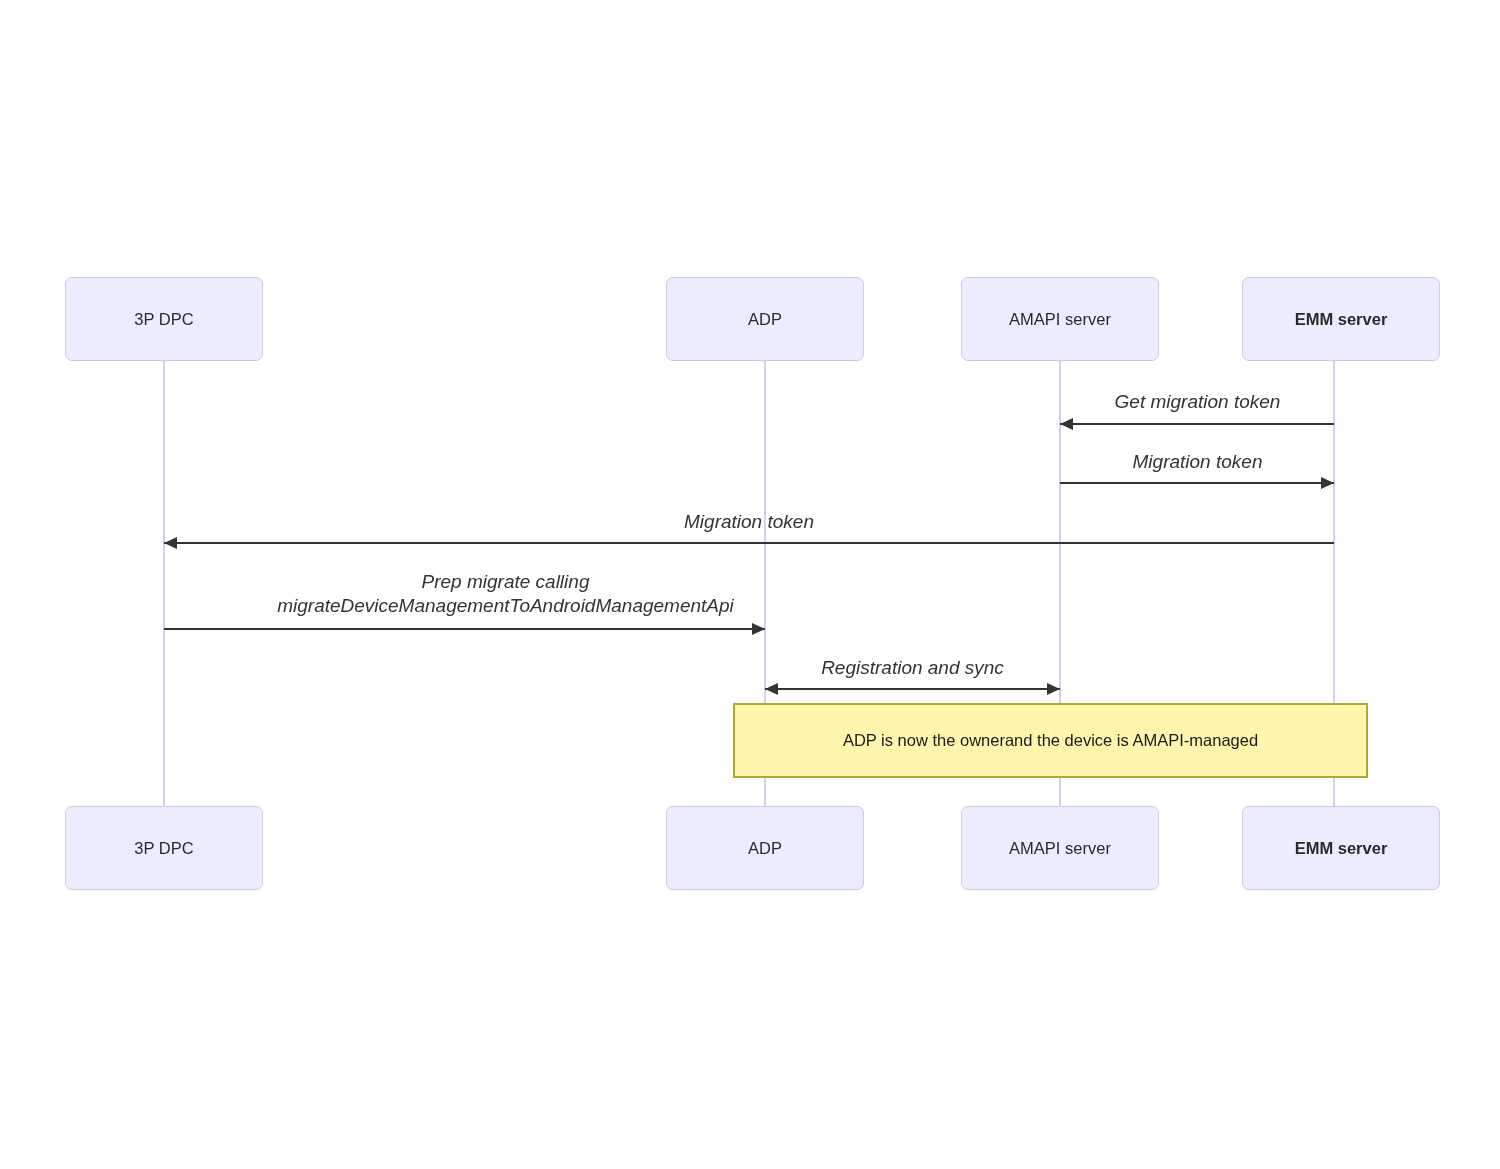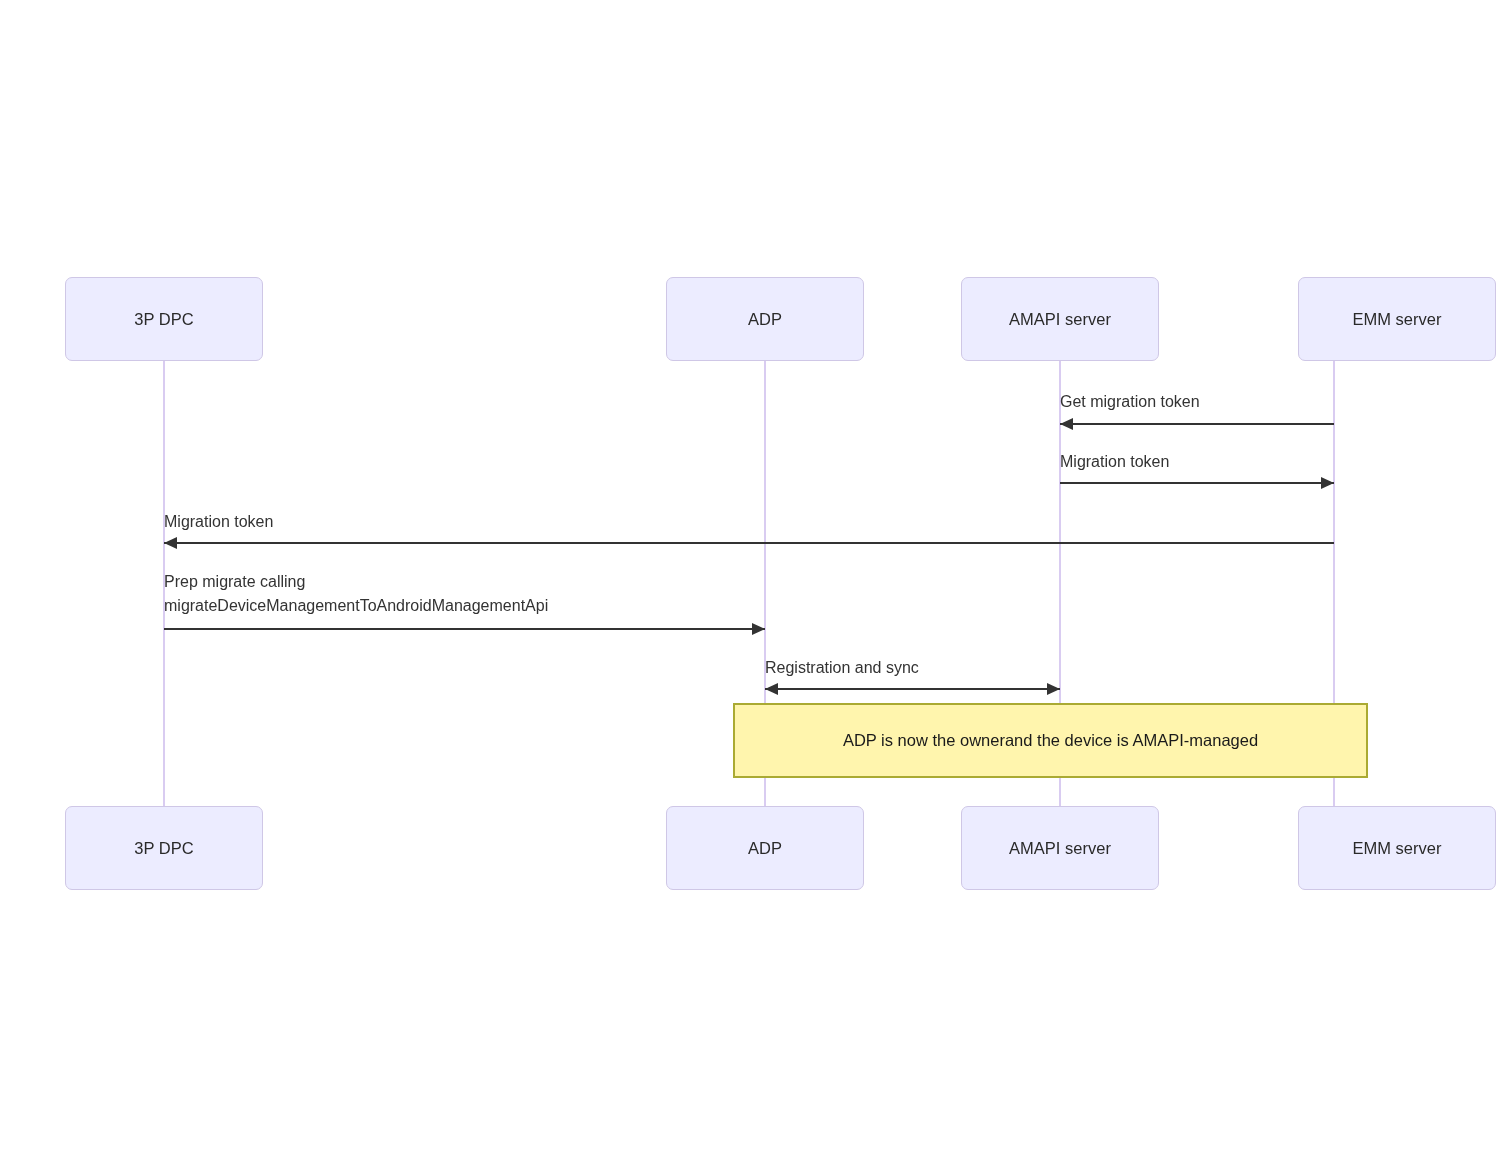--- a/index.html
+++ b/index.html
@@ -24,40 +24,42 @@
     justify-content: center;
     font-size: 16.5px;
     color: #2a2a2a;
     box-sizing: border-box;
   }
   .row-top  { top: 277px; }
   .row-bot  { top: 806px; }
   .ax0 { left: 65px; }
   .ax1 { left: 666px; justify-content: center; }
   .ax2 { left: 961px; }
-  .ax3 { left: 1298px; }
+  .ax3 { left: 1242px; font-weight: bold; }
 
   .lifeline {
     position: absolute;
     top: 361px;
     height: 445px;
     width: 2px;
     background: var(--lifeline, #D9CCF1);
   }
   .lx0 { left: 163px; }
   .lx1 { left: 764px; }
   .lx2 { left: 1059px; }
   .lx3 { left: 1333px; }
 
   .msg-label {
     position: absolute;
-    font-size: 16px;
+    text-align: center;
+    font-size: 19px;
     line-height: 21px;
     color: var(--text, #333333);
     white-space: nowrap;
+    font-style: italic;
   }
   .msg-line {
     position: absolute;
     height: 2px;
     background: var(--arrow, #333333);
   }
   .ah {
     position: absolute;
     width: 0; height: 0;
     border-top: 6px solid transparent;

